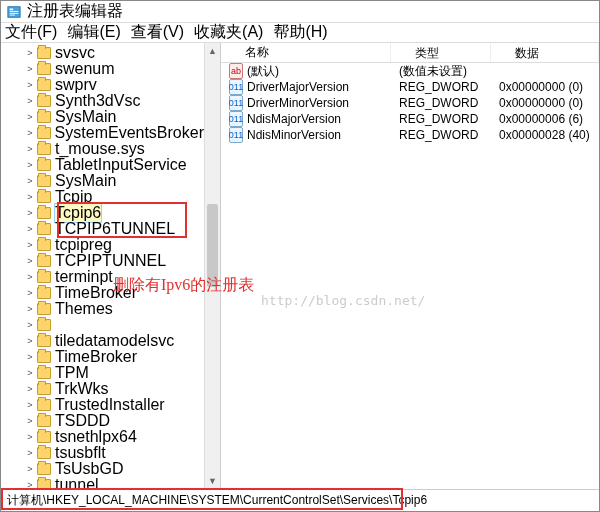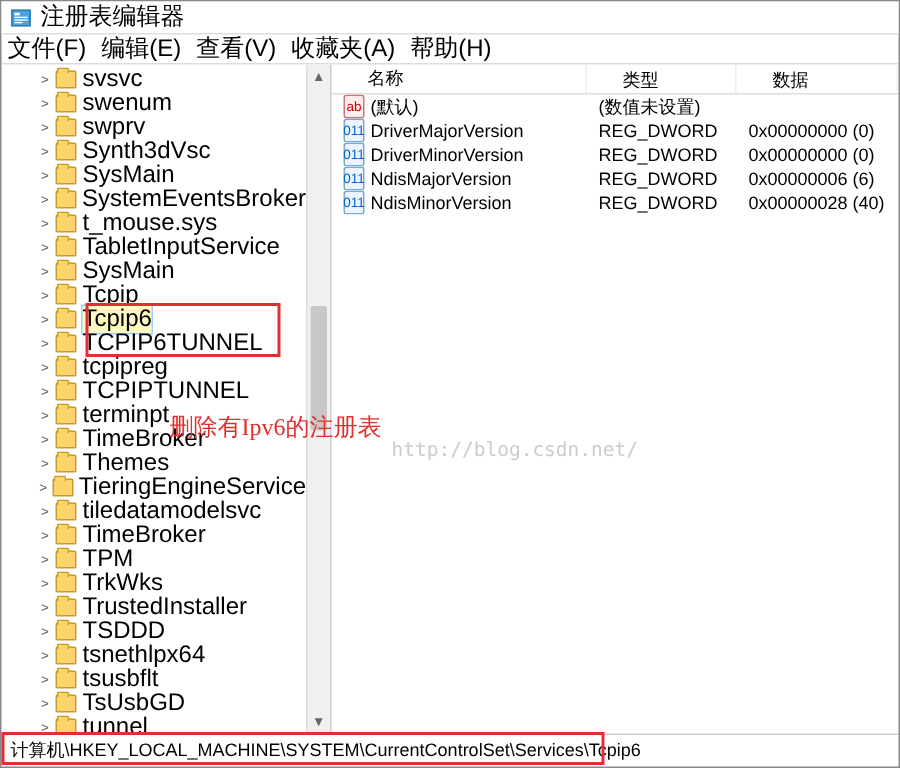--- a/index.html
+++ b/index.html
@@ -171,21 +171,20 @@
               <div class="tree-node">
                 <span class="exp">&gt;</span>
                 <span class="conn"></span>
                 <span class="folder"></span>
                 <span class="label">Themes</span>
               </div>
               <div class="tree-node">
                 <span class="exp">&gt;</span>
                 <span class="conn"></span>
                 <span class="folder"></span>
-                <span class="label">TieringEngineService</span>
               </div>
               <div class="tree-node">
                 <span class="exp">&gt;</span>
                 <span class="conn"></span>
                 <span class="folder"></span>
                 <span class="label">tiledatamodelsvc</span>
               </div>
               <div class="tree-node">
                 <span class="exp">&gt;</span>
                 <span class="conn"></span>

